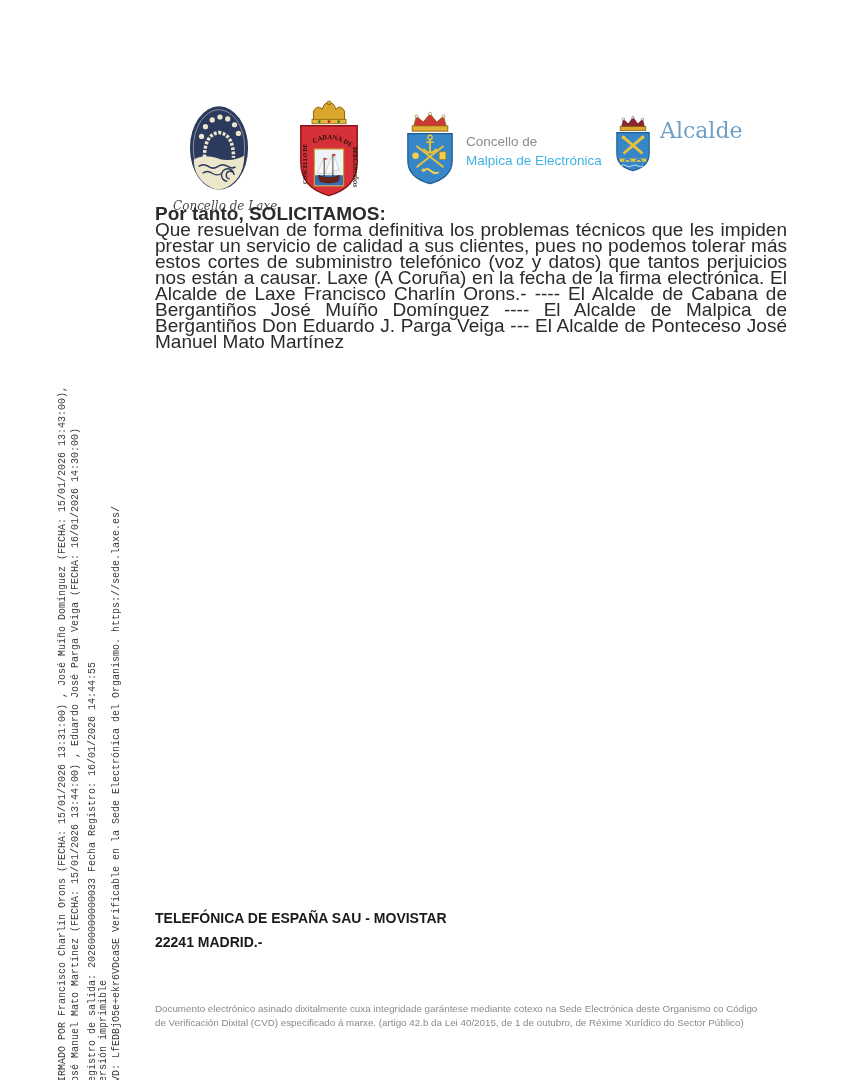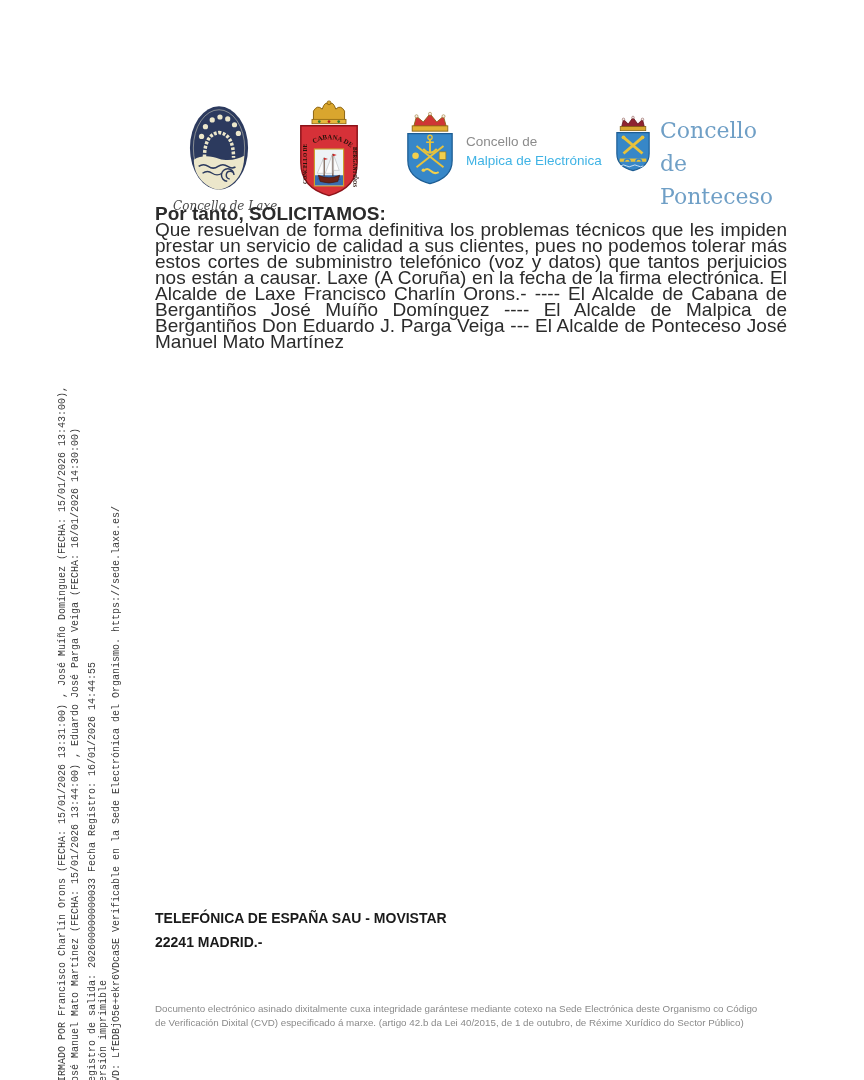--- a/index.html
+++ b/index.html
@@ -141,22 +141,21 @@
         <line x1="10" y1="23" x2="30" y2="40" stroke="#e8c23a" stroke-width="3"></line>
         <line x1="30" y1="23" x2="10" y2="40" stroke="#e8c23a" stroke-width="3"></line>
         <circle cx="10" cy="23" r="2" fill="#e8c23a"></circle>
           <circle cx="30" cy="23" r="2" fill="#e8c23a"></circle>
         <path d="M6 47 h28" stroke="#e8c23a" stroke-width="3.4"></path>
         <path d="M11 48.8 a3 3 0 0 1 6 0 M23 48.8 a3 3 0 0 1 6 0" stroke="#3787c8" fill="none" stroke-width="1.6"></path>
         <path d="M7 53 q3 -2 6 0 q3 2 6 0 q3 -2 6 0 q3 2 6 0" stroke="#cfe3f2" stroke-width="1" fill="none"></path>
       </svg>
     </div>
     <div class="ponteceso-label">
-      <div>Concello</div>
-      <div>de Ponteceso</div>
+      <div>Alcalde</div>
     </div>
   </div>
 
   <div class="main-text">
     <div class="heading">Por tanto, SOLICITAMOS:</div>
     <div class="para">Que resuelvan de forma definitiva los problemas técnicos que les impiden prestar un servicio de calidad a sus clientes, pues no podemos tolerar más estos cortes de subministro telefónico (voz y datos) que tantos perjuicios nos están a causar. Laxe (A Coruña) en la fecha de la firma electrónica. El Alcalde de Laxe Francisco Charlín Orons.- ---- El Alcalde de Cabana de Bergantiños José Muíño Domínguez ---- El Alcalde de Malpica de Bergantiños Don Eduardo J. Parga Veiga --- El Alcalde de Ponteceso José Manuel Mato Martínez</div>
   </div>
 
   <div class="recipient">
     <div>TELEFÓNICA DE ESPAÑA SAU - MOVISTAR</div>

